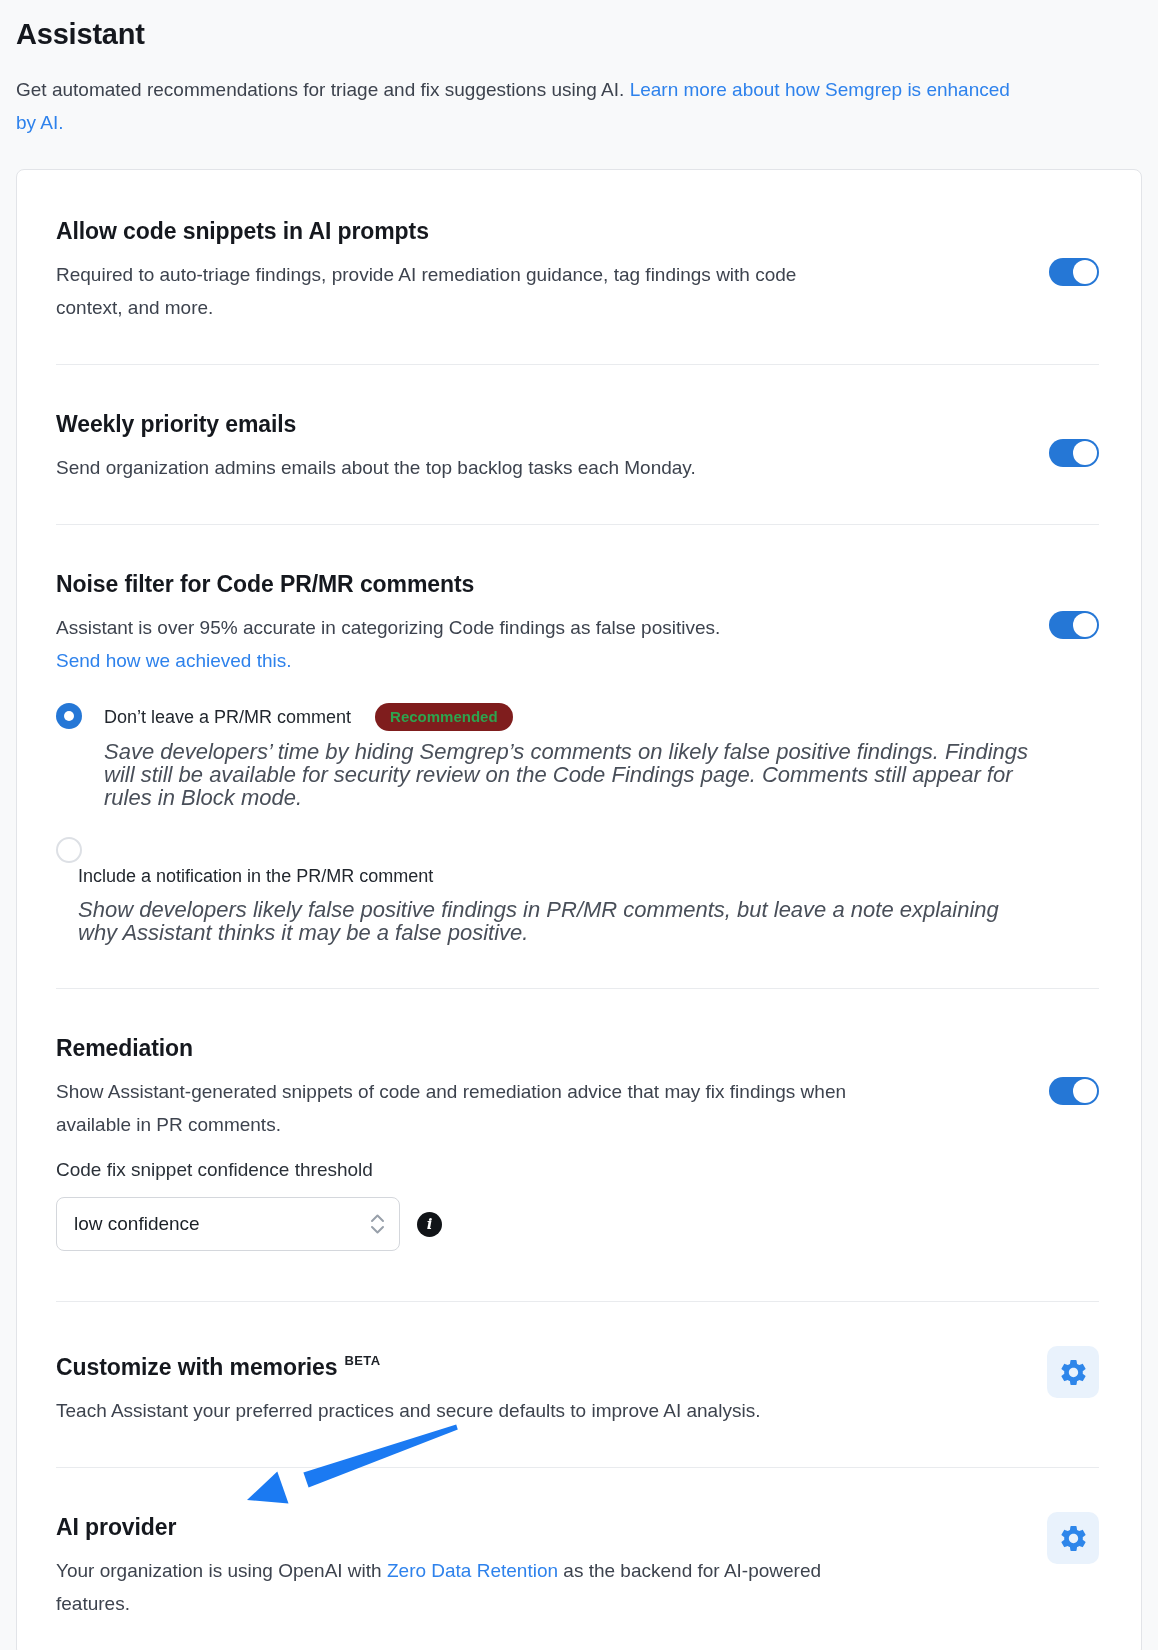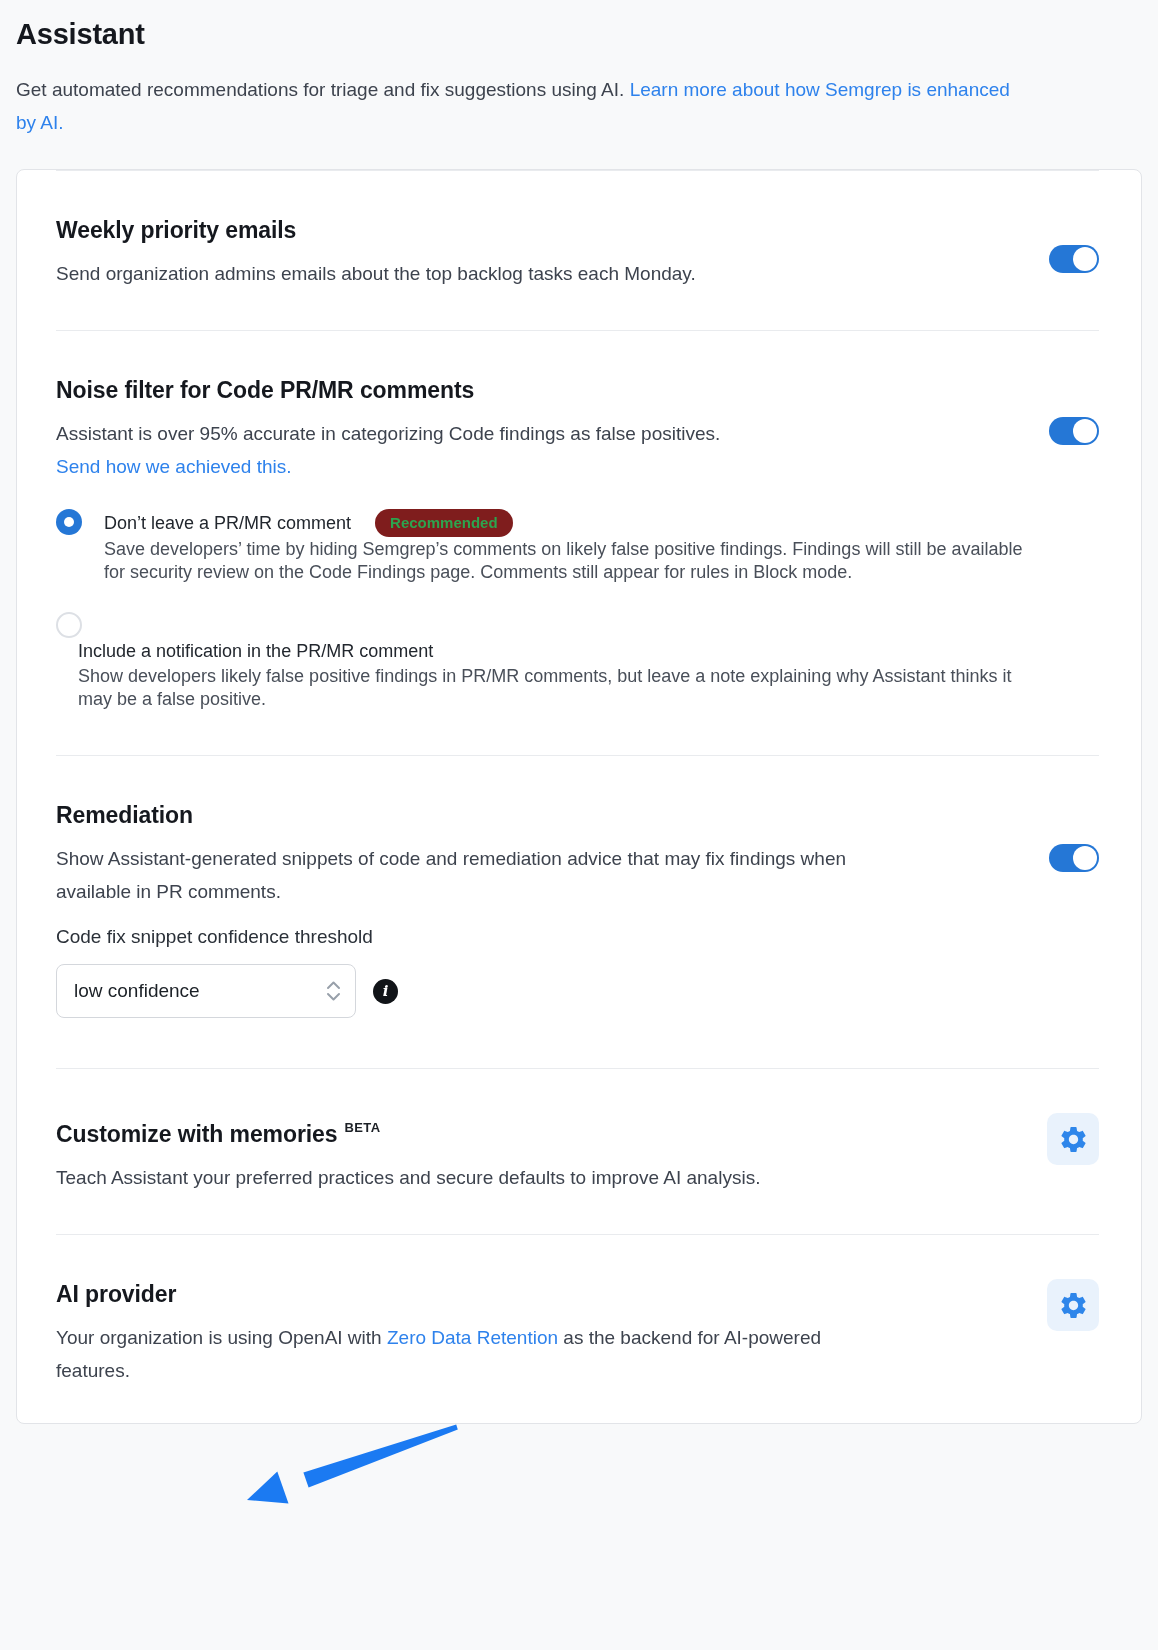--- a/index.html
+++ b/index.html
@@ -122,32 +122,33 @@
     margin-left: 24px;
     background: #7f1d1d;
     color: #2da44e;
     font-size: 15px;
     font-weight: 700;
     padding: 5px 15px 6px 15px;
     border-radius: 14px;
     white-space: nowrap;
   }
   .radio-desc {
-    margin-top: 1px;
-    font-size: 18px;
+    margin-top: 9px;
+    font-size: 22px;
     line-height: 23px;
     color: #494f59;
     max-width: 940px;
+    font-style: italic;
   }
 
   
   .threshold-label { margin-top: 18px; font-size: 19px; color: #2a3038; }
   .select-row { margin-top: 16px; display: flex; align-items: center; }
   .select {
-    width: 300px; height: 54px;
+    width: 344px; height: 54px;
     border: 1px solid #d4d7dc;
     border-radius: 8px;
     background: #ffffff;
     display: flex;
     align-items: center;
     padding: 0 14px 0 17px;
     cursor: pointer;
   }
   .select .select-value { font-size: 19px; color: #1b2026; flex: 1 1 auto; }
   .select .chevrons { flex: 0 0 auto; }
@@ -191,20 +192,31 @@
 <body>
 
 <div class="page">
 
   <h1 class="page-title">Assistant</h1>
 
   <p class="intro"><span>Get automated recommendations for triage and fix suggestions using AI. </span><a class="link">Learn more about how Semgrep is enhanced by AI.</a></p>
 
   <div class="card">
 
+    <section class="row pad-a">
+      <div class="left">
+        <h2 class="section-title">Allow code snippets in AI prompts</h2>
+        <p class="desc">Required to auto-triage findings, provide AI remediation guidance, tag findings with code context, and more.</p>
+      </div>
+      <div class="right">
+        <button class="toggle mt42" role="switch" aria-checked="true">
+            <span class="knob"></span>
+          </button>
+      </div>
+    </section>
 
     <hr class="divider">
 
     <section class="row pad-b">
       <div class="left">
         <h2 class="section-title">Weekly priority emails</h2>
         <p class="desc">Send organization admins emails about the top backlog tasks each Monday.</p>
       </div>
       <div class="right">
         <button class="toggle mt30" role="switch" aria-checked="true">

